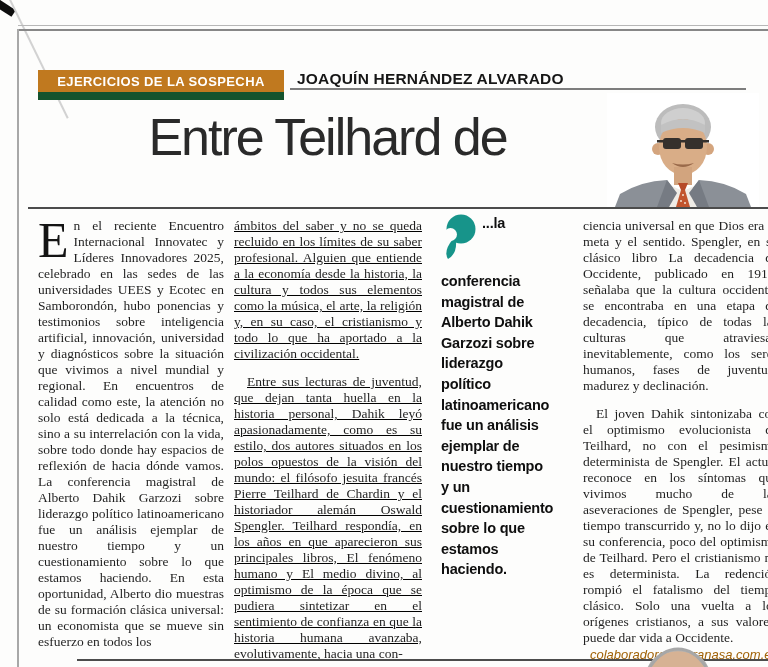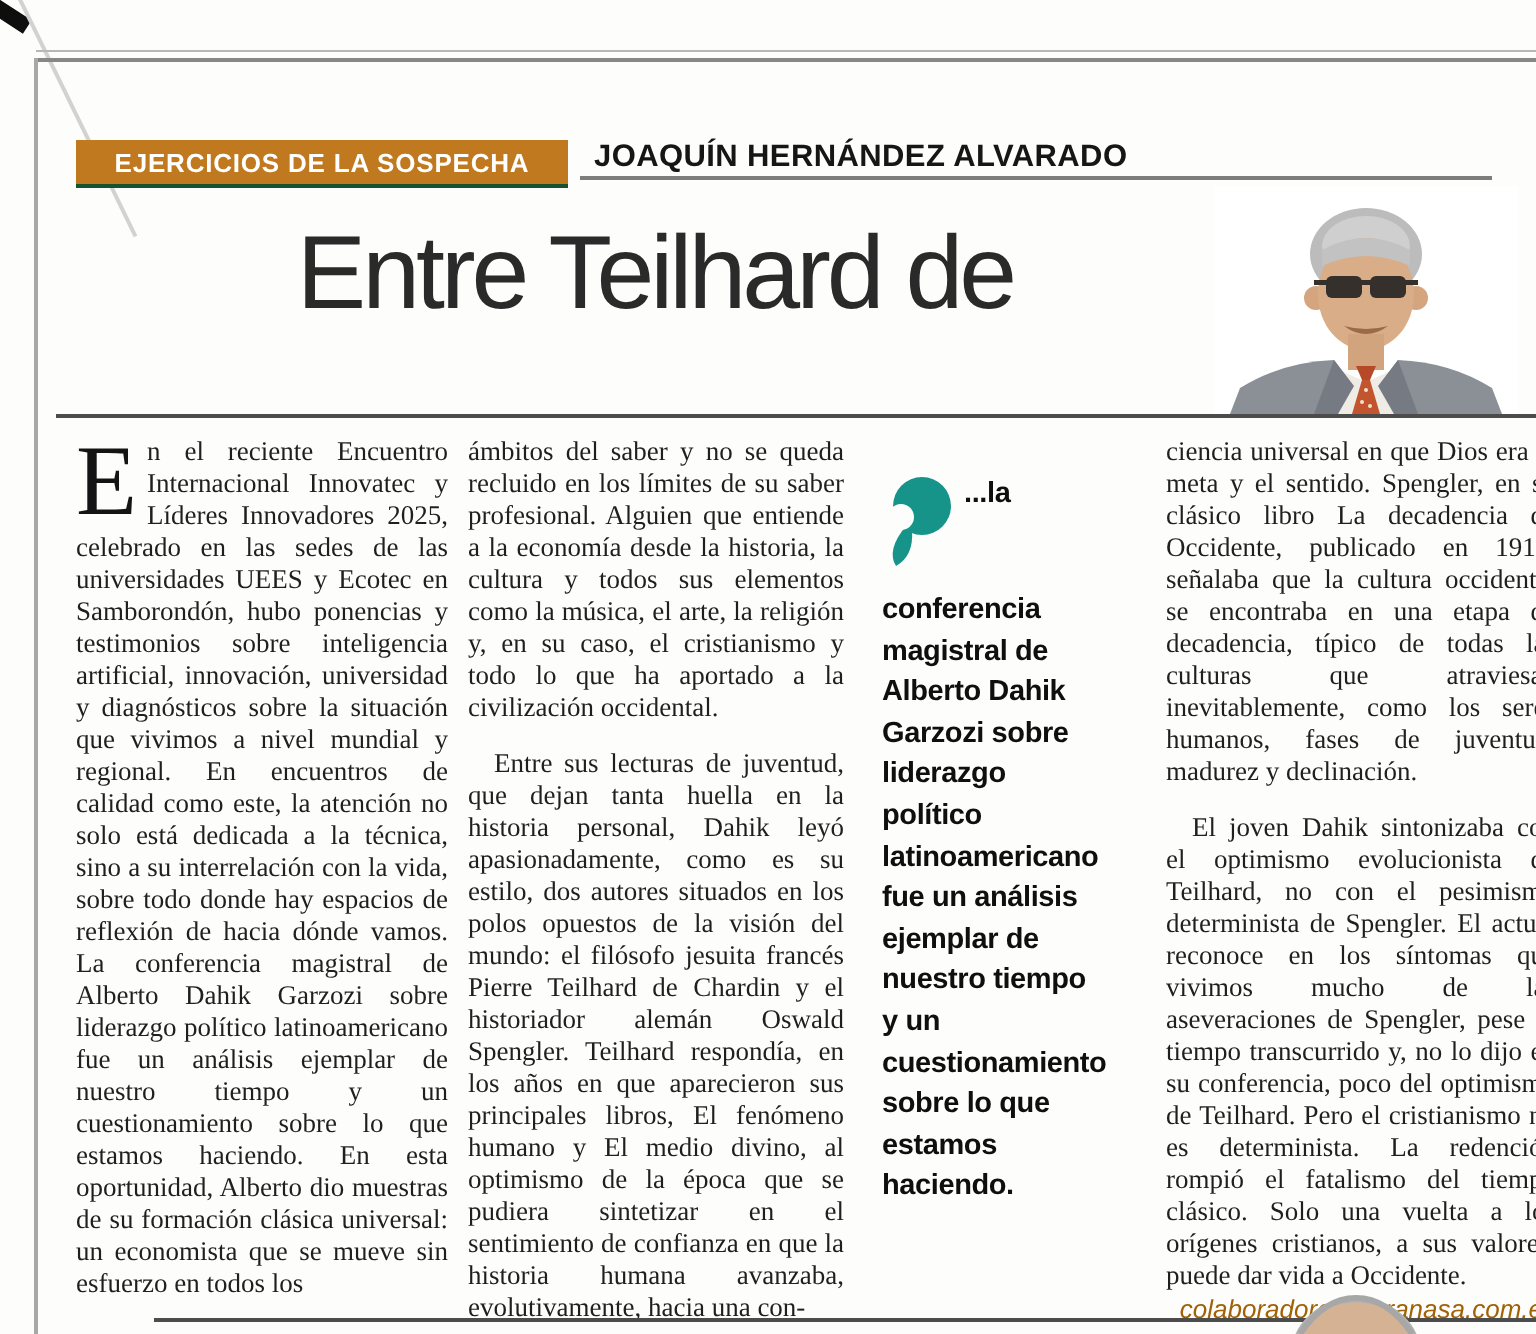--- a/index.html
+++ b/index.html
@@ -16,37 +16,37 @@
   .rule{position:absolute;background:#8c8c8c;}
   .rule-top-thin{left:18px;top:25px;width:750px;height:1px;background:#b7b7b7;}
   .rule-top-thick{left:18px;top:29px;width:750px;height:2px;background:#878787;}
   .edge-left{left:17px;top:29px;width:2px;height:638px;background:#a8a8a8;}
   .rule-author{left:290px;top:88px;width:456px;height:2px;background:#7d7d7d;}
   .rule-headline{left:28px;top:207px;width:740px;height:2px;background:#4c4c4c;}
   .rule-bottom{left:77px;top:659px;width:691px;height:2px;background:#4c4c4c;}
 
   
   .kicker{position:absolute;left:38px;top:70px;width:246px;height:19px;padding-top:3px;
-          background:#c0791f;border-bottom:2px solid #14532d;color:#fff;text-align:center;
+          background:#c0791f;border-bottom:8px solid #14532d;color:#fff;text-align:center;
           font:bold 13px/17px "Liberation Sans",sans-serif;letter-spacing:.4px;}
   .author{position:absolute;left:297px;top:71px;color:#161616;
           font:bold 15.5px/16px "Liberation Sans",sans-serif;letter-spacing:.2px;text-align:center;}
 
   
   .headline{position:absolute;left:40px;top:112px;width:575px;text-align:center;color:#2a2a2a;
             font:400 52px/51px "Liberation Sans",sans-serif;letter-spacing:-2px;}
 
   
   .portrait{position:absolute;left:607px;top:93px;width:152px;height:114px;overflow:hidden;}
 
   
   .col{position:absolute;}
   .col1{left:38px;top:218px;width:186px;}
-  .col2{left:234px;top:218px;width:188px;}
-  .quote-col{left:441px;top:237px;width:107px;}
+  .col2{left:234px;top:218px;width:188px;text-decoration:underline;}
+  .quote-col{left:441px;top:213px;width:107px;}
   .col4{left:583px;top:218px;width:195px;}
   .body-p{font:13.5px/16px "Liberation Serif",serif;color:#1f1f1f;text-align:justify;
           margin:0;hyphens:auto;-webkit-hyphens:auto;}
   .p-indent{text-indent:13px;margin-top:12px;}
   .dropcap{float:left;font-family:"Liberation Serif",serif;font-size:50px;line-height:43px;
            height:45px;padding:1px 5px 0 0;color:#141414;}
 
   
   .quote-float{float:left;width:41px;height:58px;}
   .quote-icon{width:36px;height:47px;color:#17948a;}

